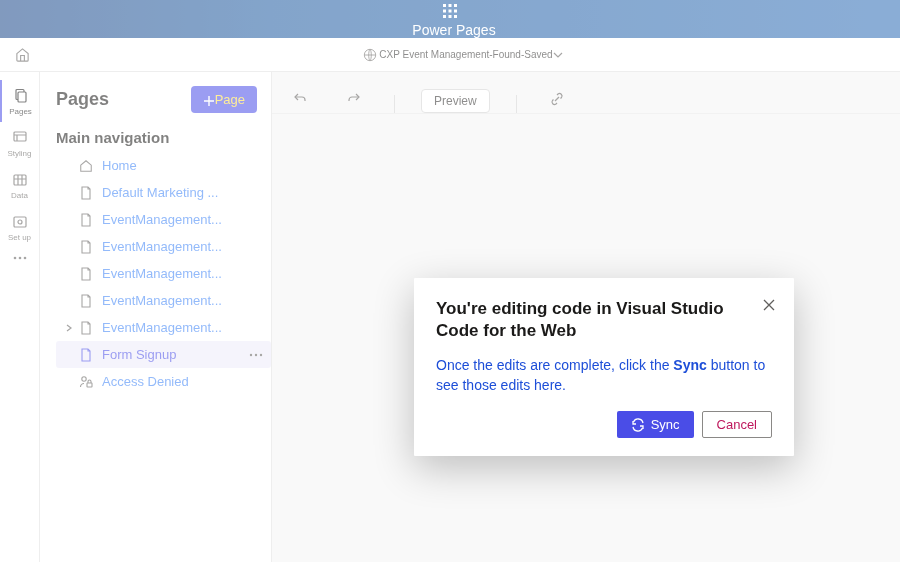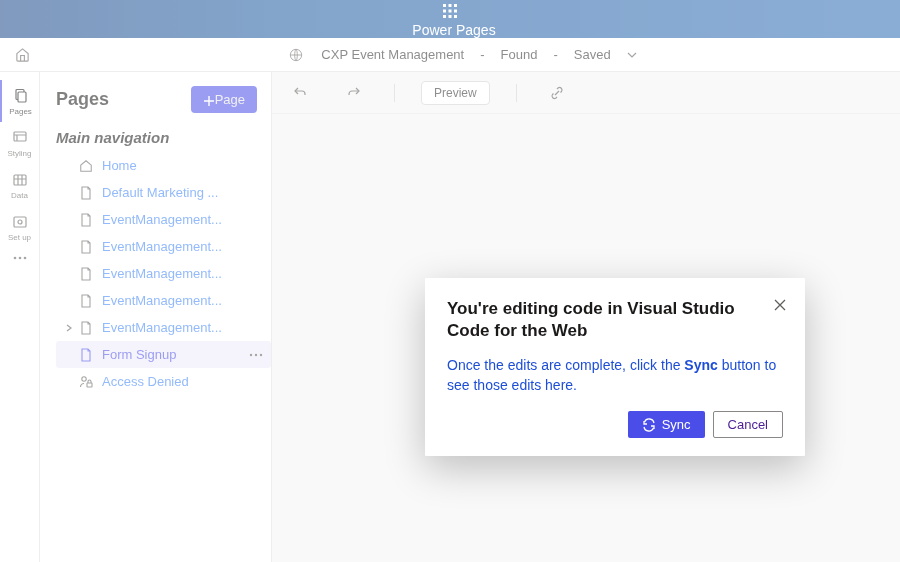--- a/index.html
+++ b/index.html
@@ -4,59 +4,59 @@
 <style>
 * { margin: 0; padding: 0; box-sizing: border-box; font-family: 'Segoe UI', sans-serif; }
 body { width: 900px; height: 562px; overflow: hidden; position: relative; background: #f5f5f5; }
 
 .topbar { height: 38px; background: linear-gradient(90deg, #1a4789 0%, #1e5aa0 30%, #2b6bb5 100%); display: flex; align-items: center; padding: 0 8px; flex-direction: column; }
 .topbar .waffle { width: 30px; height: 30px; display: flex; align-items: center; justify-content: center; cursor: pointer; }
 .topbar .brand { color: #fff; font-size: 14px; margin-left: 8px; font-weight: 400; }
 
 .breadcrumb-bar { height: 34px; background: #fff; border-bottom: 1px solid #e0e0e0; display: flex; align-items: center; padding: 0 8px; }
 .breadcrumb-bar .home-btn { width: 28px; height: 28px; display: flex; align-items: center; justify-content: center; cursor: pointer; }
-.breadcrumb-bar .center { flex: 1; display: flex; align-items: center; justify-content: center; gap: 16px; color: #323130; font-size: 13px; }
+.breadcrumb-bar .center { flex: 1; display: flex; align-items: center; justify-content: center; gap: 0; color: #323130; font-size: 10px; }
 .breadcrumb-bar .center svg { margin-right: 2px; }
 
 .main-row { display: flex; height: calc(100% - 72px); }
 
 .rail { width: 40px; background: #fff; border-right: 1px solid #e0e0e0; display: flex; flex-direction: column; align-items: center; padding-top: 8px; }
 .rail-item { width: 40px; display: flex; flex-direction: column; align-items: center; justify-content: center; padding: 8px 0 6px 0; cursor: pointer; color: #605e5c; }
 .rail-item.active { color: #1e1e1e; border-left: 2px solid #4a4de7; }
 .rail-item .lbl { font-size: 8px; margin-top: 3px; }
 
 .sidebar { width: 232px; background: #fff; border-right: 1px solid #e0e0e0; padding: 14px 0 14px 16px; overflow-y: auto; }
 .sidebar-header { display: flex; align-items: center; justify-content: space-between; padding-right: 14px; margin-bottom: 16px; }
 .sidebar-header h1 { font-size: 18px; font-weight: 700; color: #1b1a19; }
-.add-page-btn { background: #4a4de7; color: #e5e5e5; border: none; border-radius: 4px; padding: 6px 12px; font-size: 13px; display: flex; align-items: flex-end; cursor: pointer; }
-.sidebar h2 { font-size: 15px; font-weight: 700; color: #1b1a19; margin: 14px 0 6px 0; font-style: italic; }
+.add-page-btn { background: #4a4de7; color: #fde047; border: none; border-radius: 4px; padding: 6px 12px; font-size: 13px; display: flex; align-items: flex-end; cursor: pointer; }
+.sidebar h2 { font-size: 15px; font-weight: 700; color: #1b1a19; margin: 14px 0 6px 0; }
 .nav-list { list-style: none; }
 .nav-item { display: flex; align-items: center; padding: 6px 6px 6px 6px; font-size: 13px; color: #3b82f6; cursor: pointer; border-radius: 3px; position: relative; }
 .nav-item.selected { background: #edecf9; color: #4a4de7; }
 .nav-item .chev { width: 14px; display: flex; justify-content: center; }
 .nav-item .icon { width: 20px; display: flex; justify-content: center; margin-right: 6px; }
 .nav-item .more { position: absolute; right: 8px; color: #605e5c; display: none; }
 .nav-item.selected .more { display: flex; }
 .nav-item .txt { white-space: nowrap; overflow: hidden; text-overflow: ellipsis; max-width: 140px; }
 
 .canvas { flex: 1; background: #f5f5f5; display: flex; flex-direction: column; }
-.canvas-toolbar { height: 42px; display: flex; align-items: center; padding: 0 14px; gap: 26px; border-bottom: 1px solid #e8e8e8; }
+.canvas-toolbar { height: 42px; display: flex; align-items: flex-end; padding: 0 14px; gap: 26px; border-bottom: 1px solid #e8e8e8; }
 .tb-btn { width: 28px; height: 28px; display: flex; align-items: center; justify-content: center; color: #605e5c; cursor: pointer; border-radius: 3px; }
 .preview-btn { background: #fff; border: 1px solid #d1d1d1; border-radius: 4px; padding: 4px 12px; font-size: 12px; color: #323130; cursor: pointer; }
 .tb-sep { width: 1px; height: 18px; background: #d1d1d1; }
 
 .overlay { position: absolute; inset: 0; background: rgba(255,255,255,0.45); display: flex; align-items: center; justify-content: center; }
-.dialog { position: absolute; top: 278px; left: 425px; width: 380px; background: #fff; border-radius: 1px; box-shadow: 0 12px 40px rgba(0,0,0,0.24); padding: 20px 22px 18px 22px; }
+.dialog { position: absolute; top: 278px; left: 414px; width: 380px; background: #fff; border-radius: 1px; box-shadow: 0 12px 40px rgba(0,0,0,0.24); padding: 20px 22px 18px 22px; }
 .dialog-title { font-size: 17px; font-weight: 600; color: #1b1a19; padding-right: 24px; line-height: 1.3; }
 .dialog-close { position: absolute; top: 16px; right: 14px; width: 22px; height: 22px; display: flex; align-items: center; justify-content: center; cursor: pointer; color: #605e5c; }
 .dialog-body { font-size: 14px; color: #1d4ed8; margin-top: 14px; line-height: 1.4; }
 .dialog-body b { font-weight: 700; }
 .dialog-actions { display: flex; justify-content: flex-end; gap: 8px; margin-top: 16px; }
 .btn-primary { background: #4a4de7; color: #fff; border: none; border-radius: 2px; padding: 6px 14px; font-size: 13px; display: flex; align-items: center; gap: 6px; cursor: pointer; }
-.btn-secondary { background: #fff; color: #4c1d95; border: 1px solid #8a8886; border-radius: 2px; padding: 5px 14px; font-size: 13px; cursor: pointer; }
+.btn-secondary { background: #fff; color: #be185d; border: 1px solid #8a8886; border-radius: 2px; padding: 5px 14px; font-size: 13px; cursor: pointer; }
 </style>
 </head>
 <body>
 
 <div class="topbar">
   <div class="waffle">
     <svg width="14" height="14" viewBox="0 0 14 14">
         <g fill="#fff">
           <rect x="0" y="0" width="3" height="3"></rect>
           <rect x="5.5" y="0" width="3" height="3"></rect>

